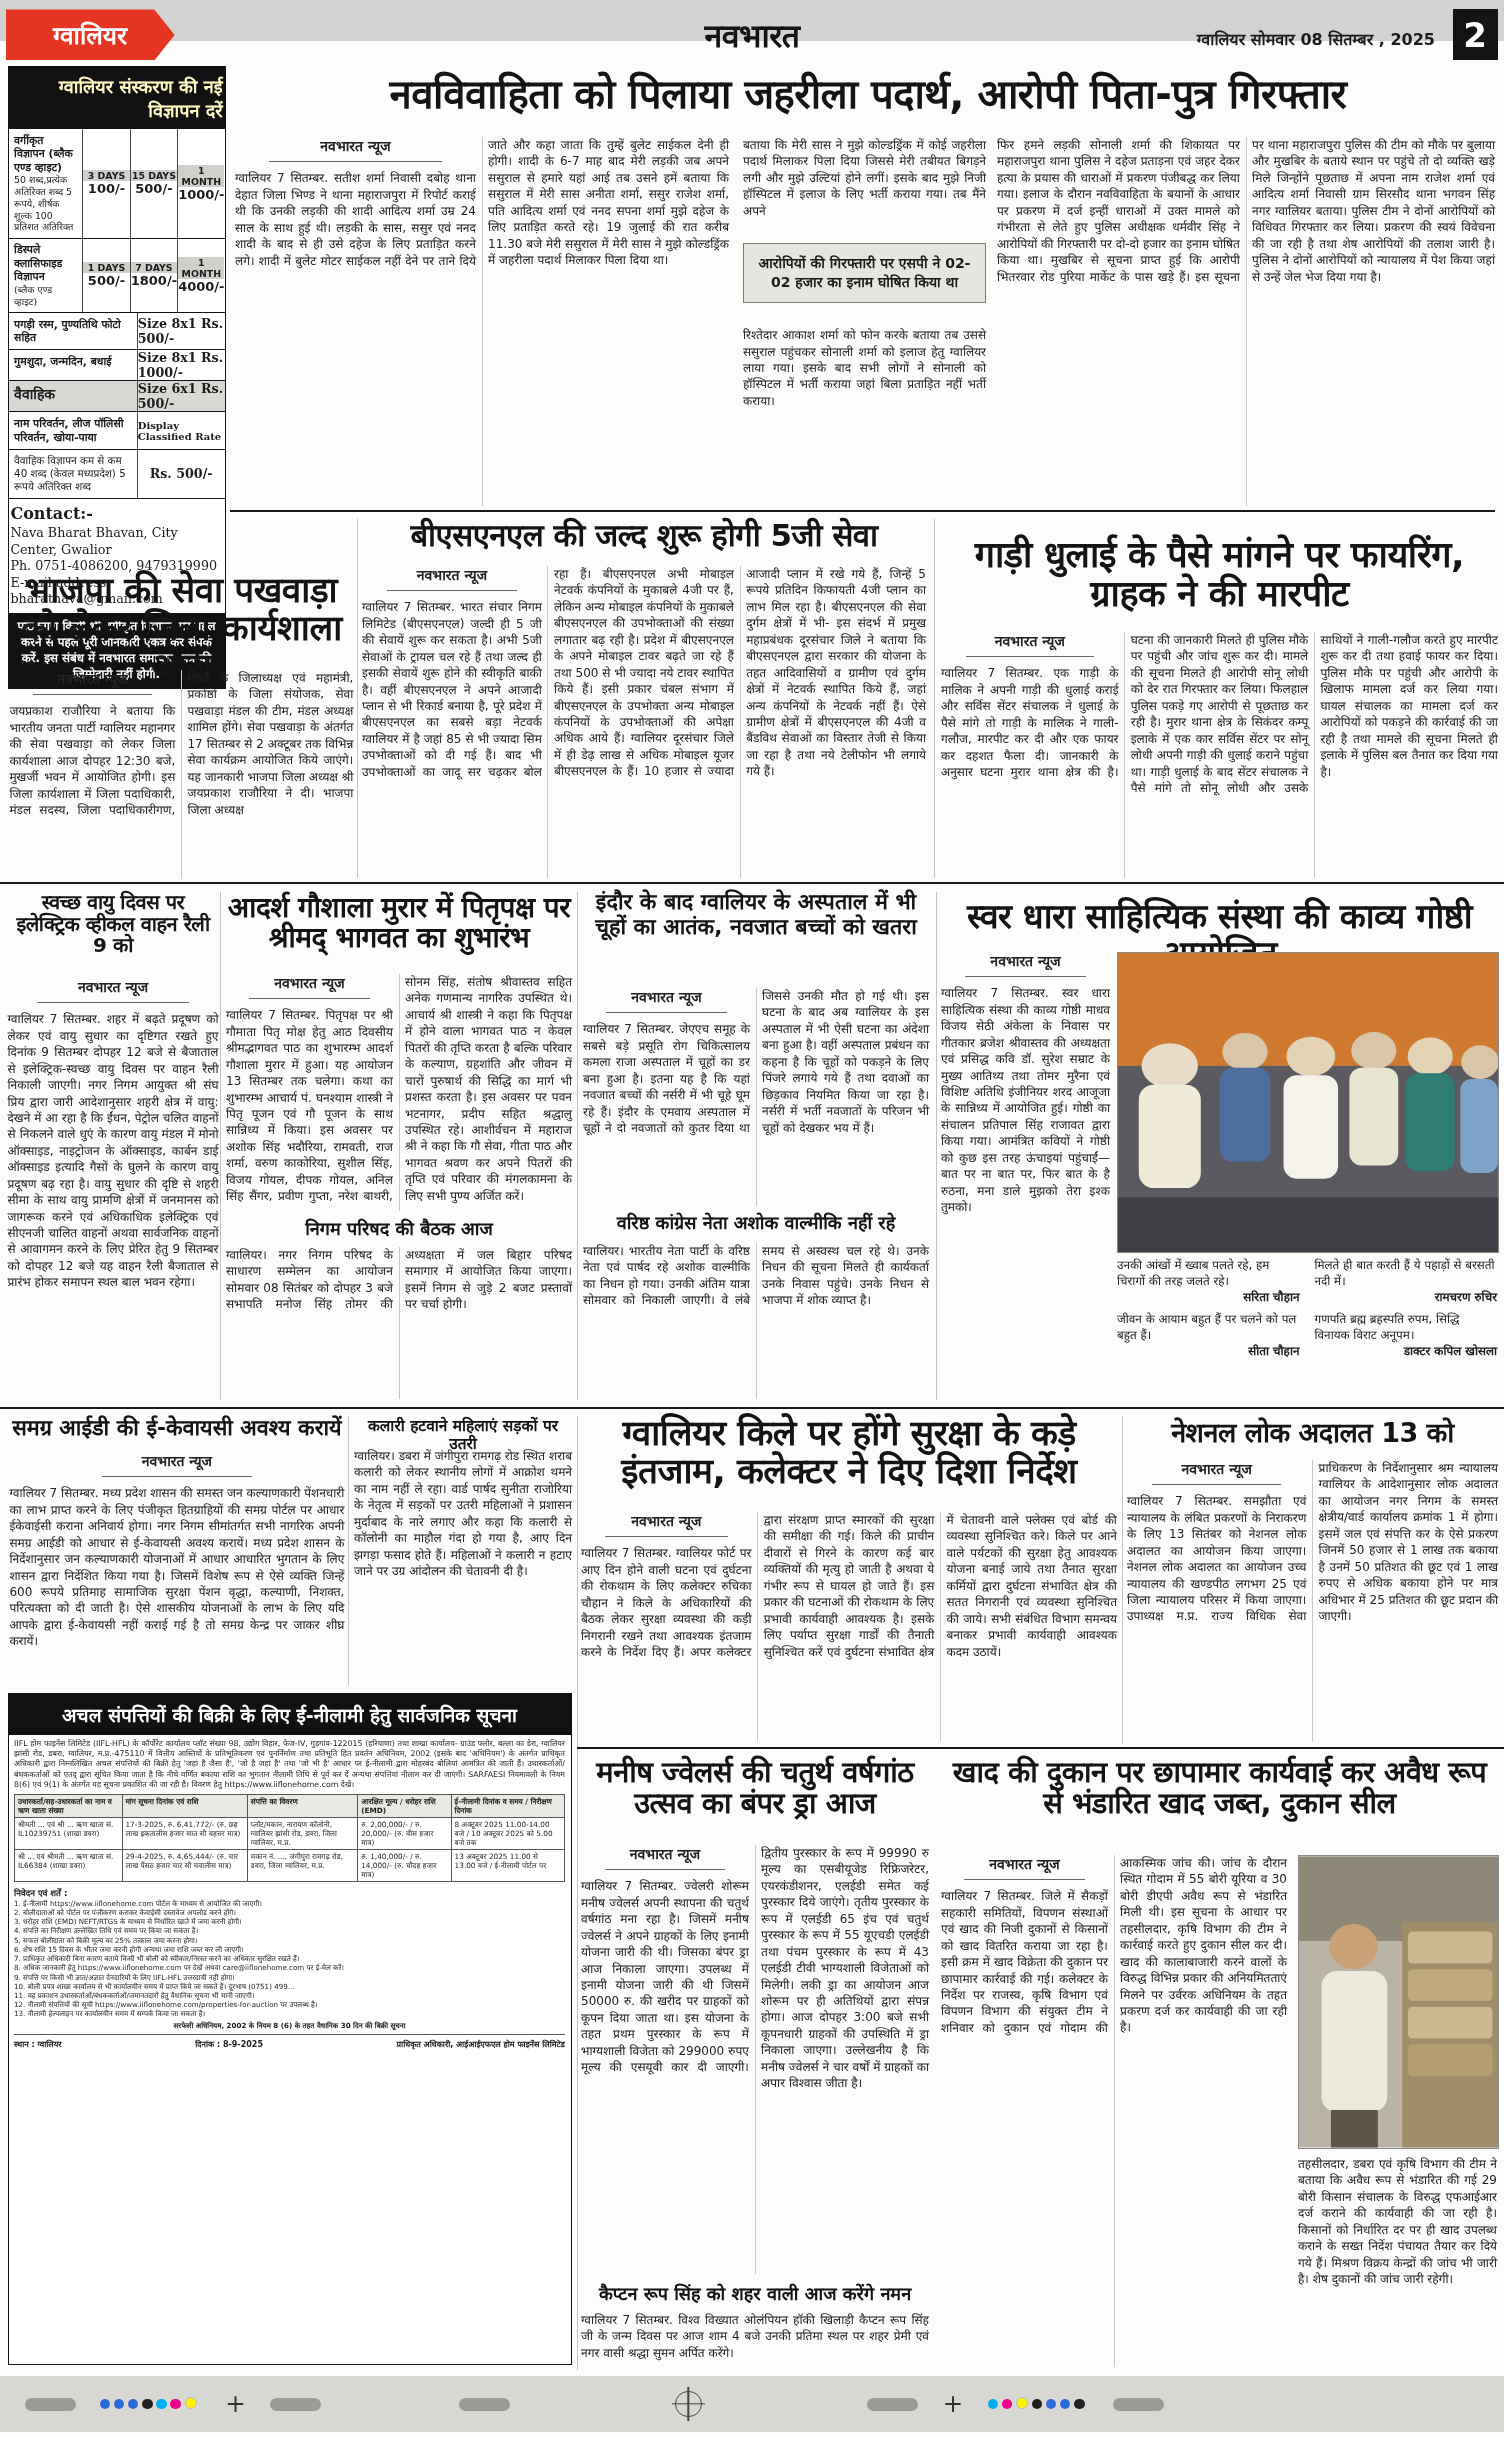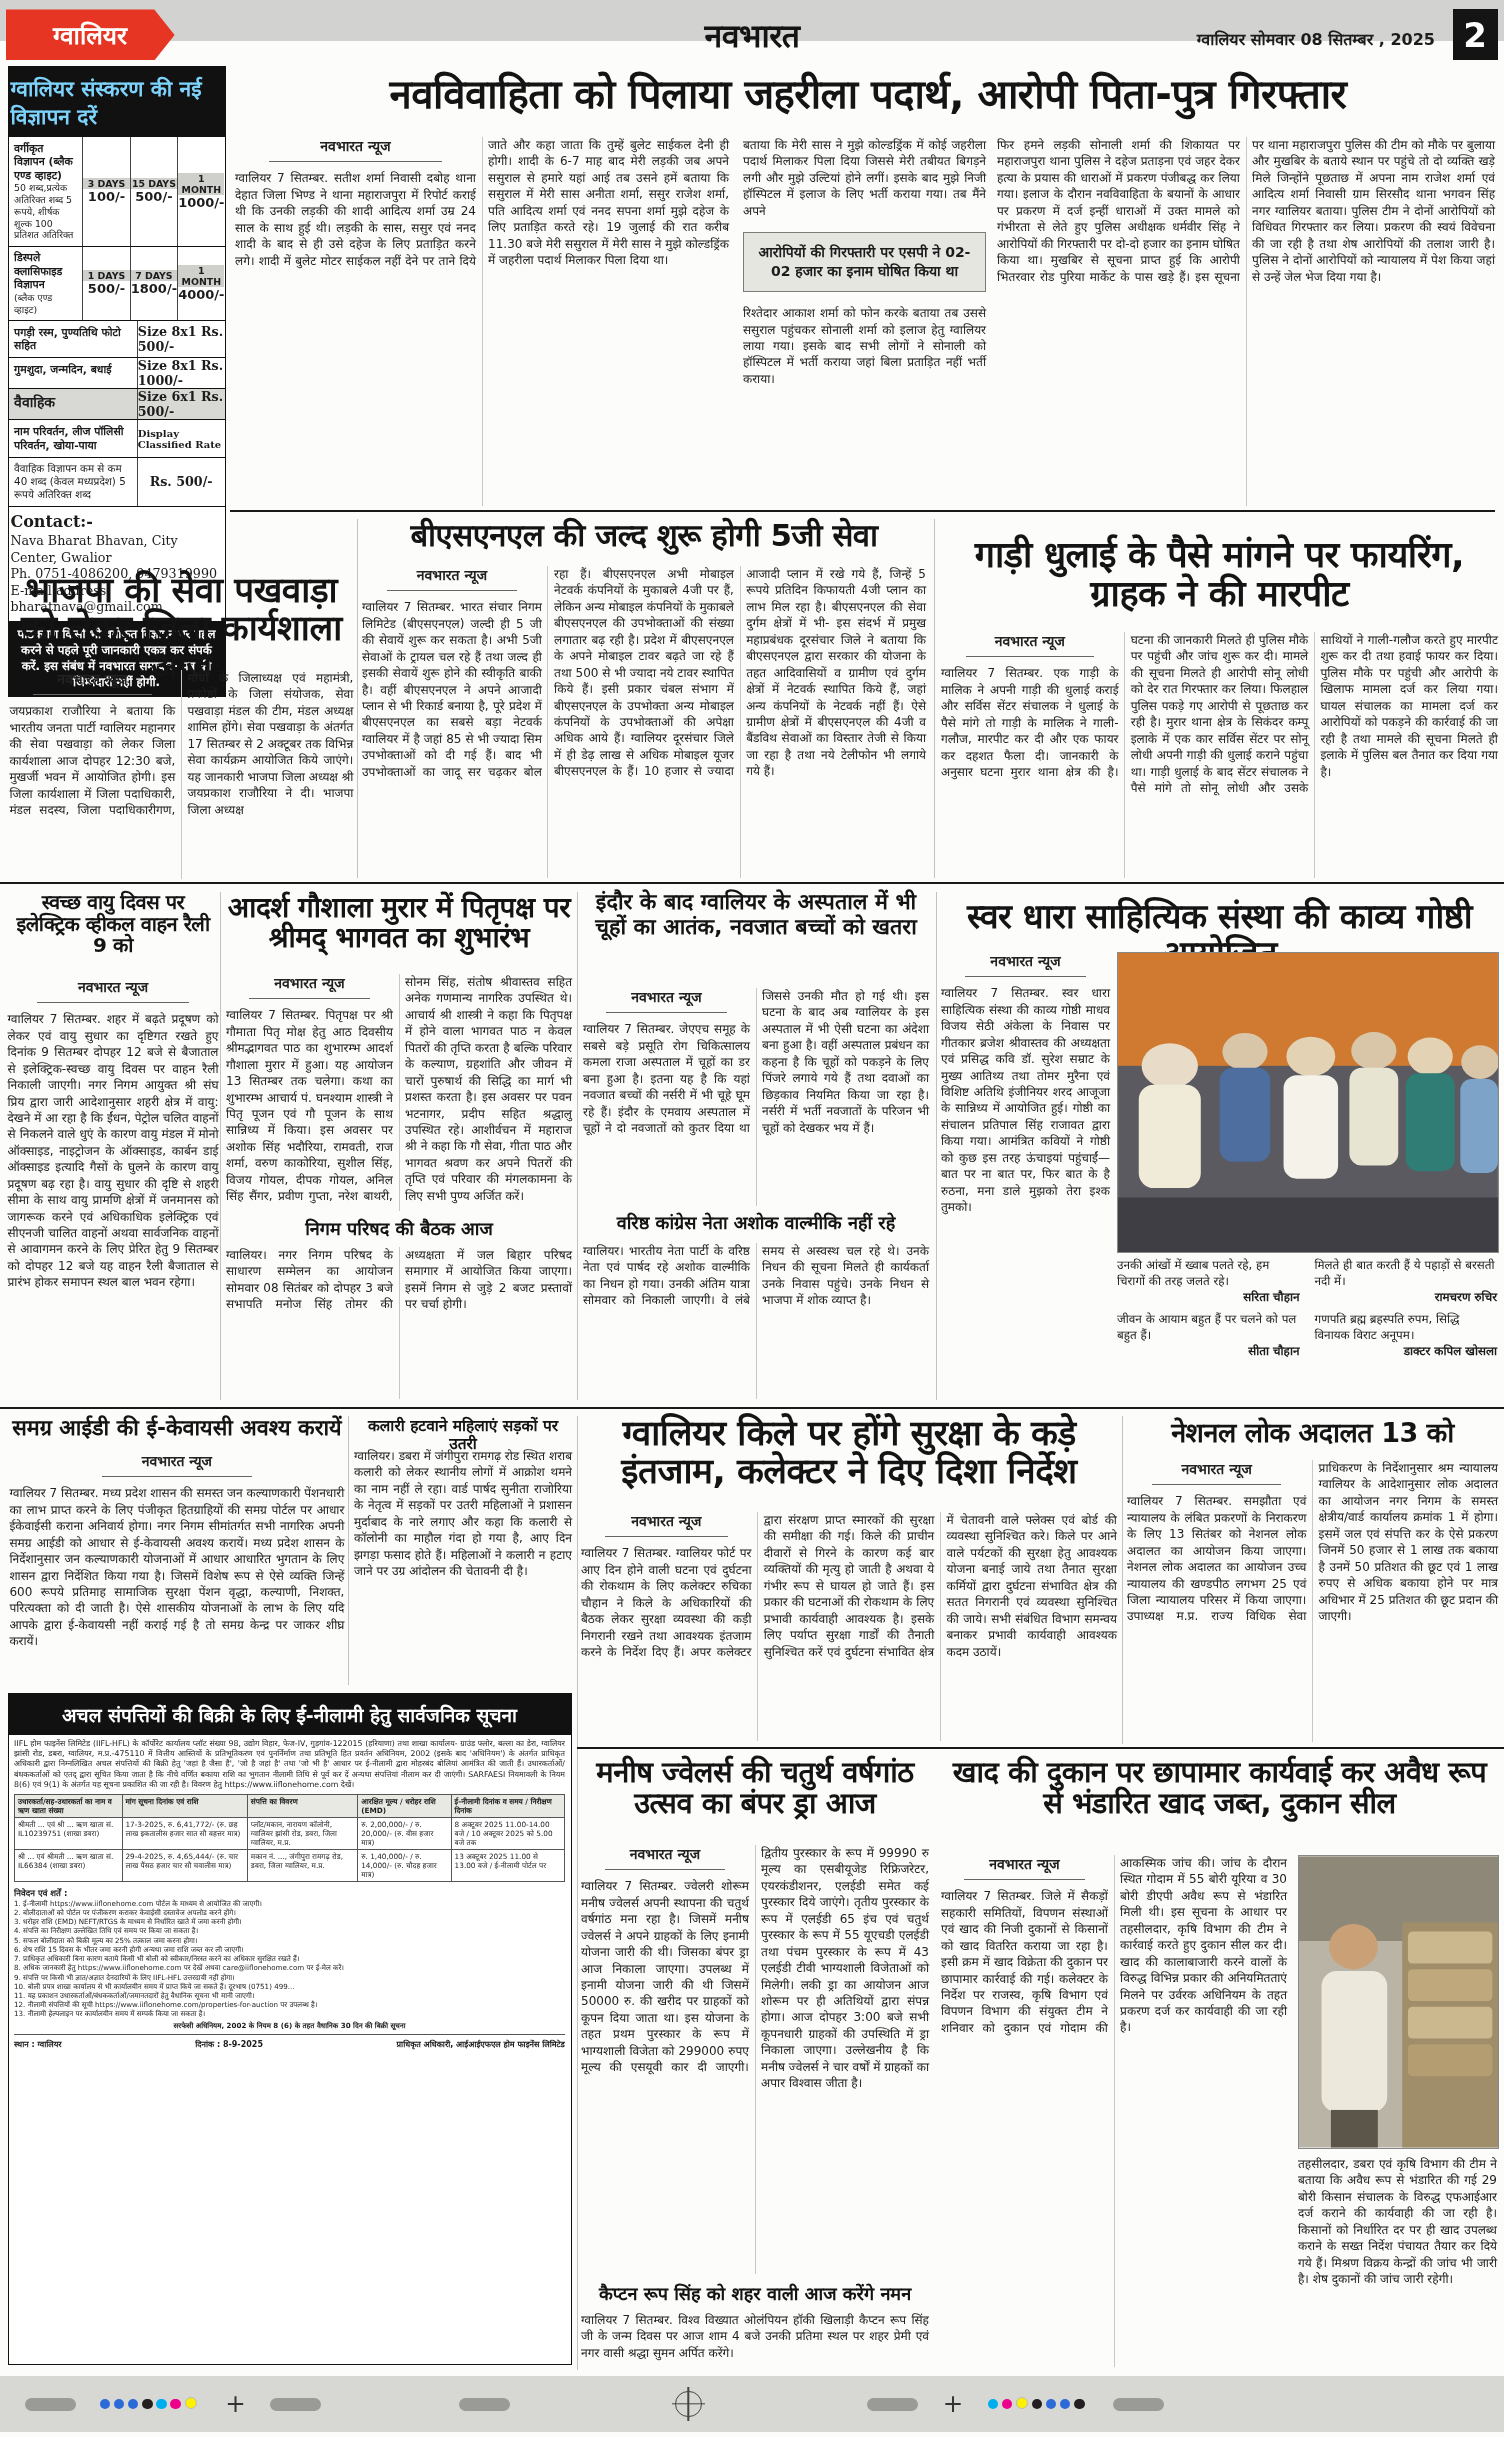--- a/index.html
+++ b/index.html
@@ -19,21 +19,21 @@
             text-align:center;font-size:14px;line-height:1.4;}
   
   .hbar{background:#d2d3d0;}
   .red-tab{background:#e63522;color:#fff;font-weight:700;font-size:24.5px;display:flex;
            align-items:center;justify-content:center;
            clip-path:polygon(0 0,88% 0,100% 50%,88% 100%,0 100%);}
   .page-box{background:#141414;color:#fff;font-weight:700;font-size:34px;display:flex;
             align-items:center;justify-content:center;}
   
   .ad-card{border:1.9px solid #111;background:#fff;}
-  .ad-title{background:#111;color:#7dd3fc;font-weight:700;font-size:21px;text-align:left;padding:6.6px 1.9px;}
+  .ad-title{background:#111;color:#fef9c3;font-weight:700;font-size:18px;text-align:right;padding:6.6px 1.9px;}
   .ad-row{display:flex;border-top:1.9px solid #111;align-items:stretch;}
   .ad-lbl{flex:1.35;padding:4.7px 5.6px;font-size:10.8px;font-weight:700;line-height:1.25;}
   .ad-sub{font-weight:400;font-size:9.4px;display:block;}
   .ad-cell{flex:1;border-left:0.9px solid #444;text-align:center;font-size:10.3px;display:flex;
            flex-direction:column;justify-content:center;}
   .ad-cell .d{background:#cfcfcb;font-weight:700;font-size:9.4px;}
   .ad-cell .p{font-weight:700;font-size:13px;}
   .ad-val{flex:1;border-left:0.9px solid #444;display:flex;align-items:center;justify-content:center;
           font-weight:700;font-size:12.7px;font-family:"DejaVu Serif",serif;}
   .contact{font-family:"DejaVu Serif",serif;text-align:left;font-size:12.7px;line-height:1.3;padding:5.6px 1.9px;}
@@ -143,21 +143,21 @@
     <div class="disc">पाठकगण किसी भी वर्गीकृत विज्ञापन पर पहल करने से पहले पूरी जानकारी एकत्र कर संपर्क करें. इस संबंध में नवभारत समाचार- पत्र की जिम्मेदारी नहीं होगी.</div>
   </div>
 
   <div class="abs hd" style="left:240px;top:73px;width:1256px;font-size:40px;">नवविवाहिता को पिलाया जहरीला पदार्थ, आरोपी पिता-पुत्र गिरफ्तार</div>
   <div class="abs body-txt cols2" style="left:235px;top:137px;width:494px;height:369px;">
     <div class="byline">नवभारत न्यूज</div>
     <span>ग्वालियर 7 सितम्बर. सतीश शर्मा निवासी दबोह थाना देहात जिला भिण्ड ने थाना महाराजपुरा में रिपोर्ट कराई थी कि उनकी लड़की की शादी आदित्य शर्मा उम्र 24 साल के साथ हुई थी। लड़की के सास, ससुर एवं ननद शादी के बाद से ही उसे दहेज के लिए प्रताड़ित करने लगे। शादी में बुलेट मोटर साईकल नहीं देने पर ताने दिये जाते और कहा जाता कि तुम्हें बुलेट साईकल देनी ही होगी। शादी के 6-7 माह बाद मेरी लड़की जब अपने ससुराल से हमारे यहां आई तब उसने हमें बताया कि ससुराल में मेरी सास अनीता शर्मा, ससुर राजेश शर्मा, पति आदित्य शर्मा एवं ननद सपना शर्मा मुझे दहेज के लिए प्रताड़ित करते रहे। 19 जुलाई की रात करीब 11.30 बजे मेरी ससुराल में मेरी सास ने मुझे कोल्डड्रिंक में जहरीला पदार्थ मिलाकर पिला दिया था।</span>
   </div>
   <div class="abs" style="left:743px;top:137px;width:243px;height:369px;">
     <div class="body-txt">बताया कि मेरी सास ने मुझे कोल्डड्रिंक में कोई जहरीला पदार्थ मिलाकर पिला दिया जिससे मेरी तबीयत बिगड़ने लगी और मुझे उल्टियां होने लगीं। इसके बाद मुझे निजी हॉस्पिटल में इलाज के लिए भर्ती कराया गया। तब मैंने अपने</div>
-    <div class="info-box" style="margin:13px 0;">आरोपियों की गिरफ्तारी पर एसपी ने 02-02 हजार का इनाम घोषित किया था</div>
+    <div class="info-box" style="margin:24px 0;">आरोपियों की गिरफ्तारी पर एसपी ने 02-02 हजार का इनाम घोषित किया था</div>
     <div class="body-txt">रिश्तेदार आकाश शर्मा को फोन करके बताया तब उससे ससुराल पहुंचकर सोनाली शर्मा को इलाज हेतु ग्वालियर लाया गया। इसके बाद सभी लोगों ने सोनाली को हॉस्पिटल में भर्ती कराया जहां बिला प्रताड़ित नहीं भर्ती कराया।</div>
   </div>
   <div class="abs body-txt cols2" style="left:997px;top:137px;width:498px;height:369px;">फिर हमने लड़की सोनाली शर्मा की शिकायत पर महाराजपुरा थाना पुलिस ने दहेज प्रताड़ना एवं जहर देकर हत्या के प्रयास की धाराओं में प्रकरण पंजीबद्ध कर लिया गया। इलाज के दौरान नवविवाहिता के बयानों के आधार पर प्रकरण में दर्ज इन्हीं धाराओं में उक्त मामले को गंभीरता से लेते हुए पुलिस अधीक्षक धर्मवीर सिंह ने आरोपियों की गिरफ्तारी पर दो-दो हजार का इनाम घोषित किया था। मुखबिर से सूचना प्राप्त हुई कि आरोपी भितरवार रोड पुरिया मार्केट के पास खड़े हैं। इस सूचना पर थाना महाराजपुरा पुलिस की टीम को मौके पर बुलाया और मुखबिर के बताये स्थान पर पहुंचे तो दो व्यक्ति खड़े मिले जिन्होंने पूछताछ में अपना नाम राजेश शर्मा एवं आदित्य शर्मा निवासी ग्राम सिरसौद थाना भगवन सिंह नगर ग्वालियर बताया। पुलिस टीम ने दोनों आरोपियों को विधिवत गिरफ्तार कर लिया। प्रकरण की स्वयं विवेचना की जा रही है तथा शेष आरोपियों की तलाश जारी है। पुलिस ने दोनों आरोपियों को न्यायालय में पेश किया जहां से उन्हें जेल भेज दिया गया है।</div>
 
   <div class="abs hrule" style="left:230px;top:510px;width:1265px;"></div>
 
   <div class="abs hd" style="left:362px;top:519px;width:564px;font-size:31px;">बीएसएनएल की जल्द शुरू होगी 5जी सेवा</div>
   <div class="abs body-txt cols3" style="left:362px;top:566px;width:564px;height:312px;">
     <div class="byline">नवभारत न्यूज</div>
     <span>ग्वालियर 7 सितम्बर. भारत संचार निगम लिमिटेड (बीएसएनएल) जल्दी ही 5 जी की सेवायें शुरू कर सकता है। अभी 5जी सेवाओं के ट्रायल चल रहे हैं तथा जल्द ही इसकी सेवायें शुरू होने की स्वीकृति बाकी है। वहीं बीएसएनएल ने अपने आजादी प्लान से भी रिकार्ड बनाया है, पूरे प्रदेश में बीएसएनएल का सबसे बड़ा नेटवर्क ग्वालियर में है जहां 85 से भी ज्यादा सिम उपभोक्ताओं को दी गई हैं। बाद भी उपभोक्ताओं का जादू सर चढ़कर बोल रहा हैं। बीएसएनएल अभी मोबाइल नेटवर्क कंपनियों के मुकाबले 4जी पर हैं, लेकिन अन्य मोबाइल कंपनियों के मुकाबले बीएसएनएल की उपभोक्ताओं की संख्या लगातार बढ़ रही है। प्रदेश में बीएसएनएल के अपने मोबाइल टावर बढ़ते जा रहे हैं तथा 500 से भी ज्यादा नये टावर स्थापित किये हैं। इसी प्रकार चंबल संभाग में बीएसएनएल के उपभोक्ता अन्य मोबाइल कंपनियों के उपभोक्ताओं की अपेक्षा अधिक आये हैं। ग्वालियर दूरसंचार जिले में ही डेढ़ लाख से अधिक मोबाइल यूजर बीएसएनएल के हैं। 10 हजार से ज्यादा आजादी प्लान में रखे गये हैं, जिन्हें 5 रूपये प्रतिदिन किफायती 4जी प्लान का लाभ मिल रहा है। बीएसएनएल की सेवा दुर्गम क्षेत्रों में भी- इस संदर्भ में प्रमुख महाप्रबंधक दूरसंचार जिले ने बताया कि बीएसएनएल द्वारा सरकार की योजना के तहत आदिवासियों व ग्रामीण एवं दुर्गम क्षेत्रों में नेटवर्क स्थापित किये हैं, जहां अन्य कंपनियों के नेटवर्क नहीं हैं। ऐसे ग्रामीण क्षेत्रों में बीएसएनएल की 4जी व बैंडविथ सेवाओं का विस्तार तेजी से किया जा रहा है तथा नये टेलीफोन भी लगाये गये हैं।</span>

